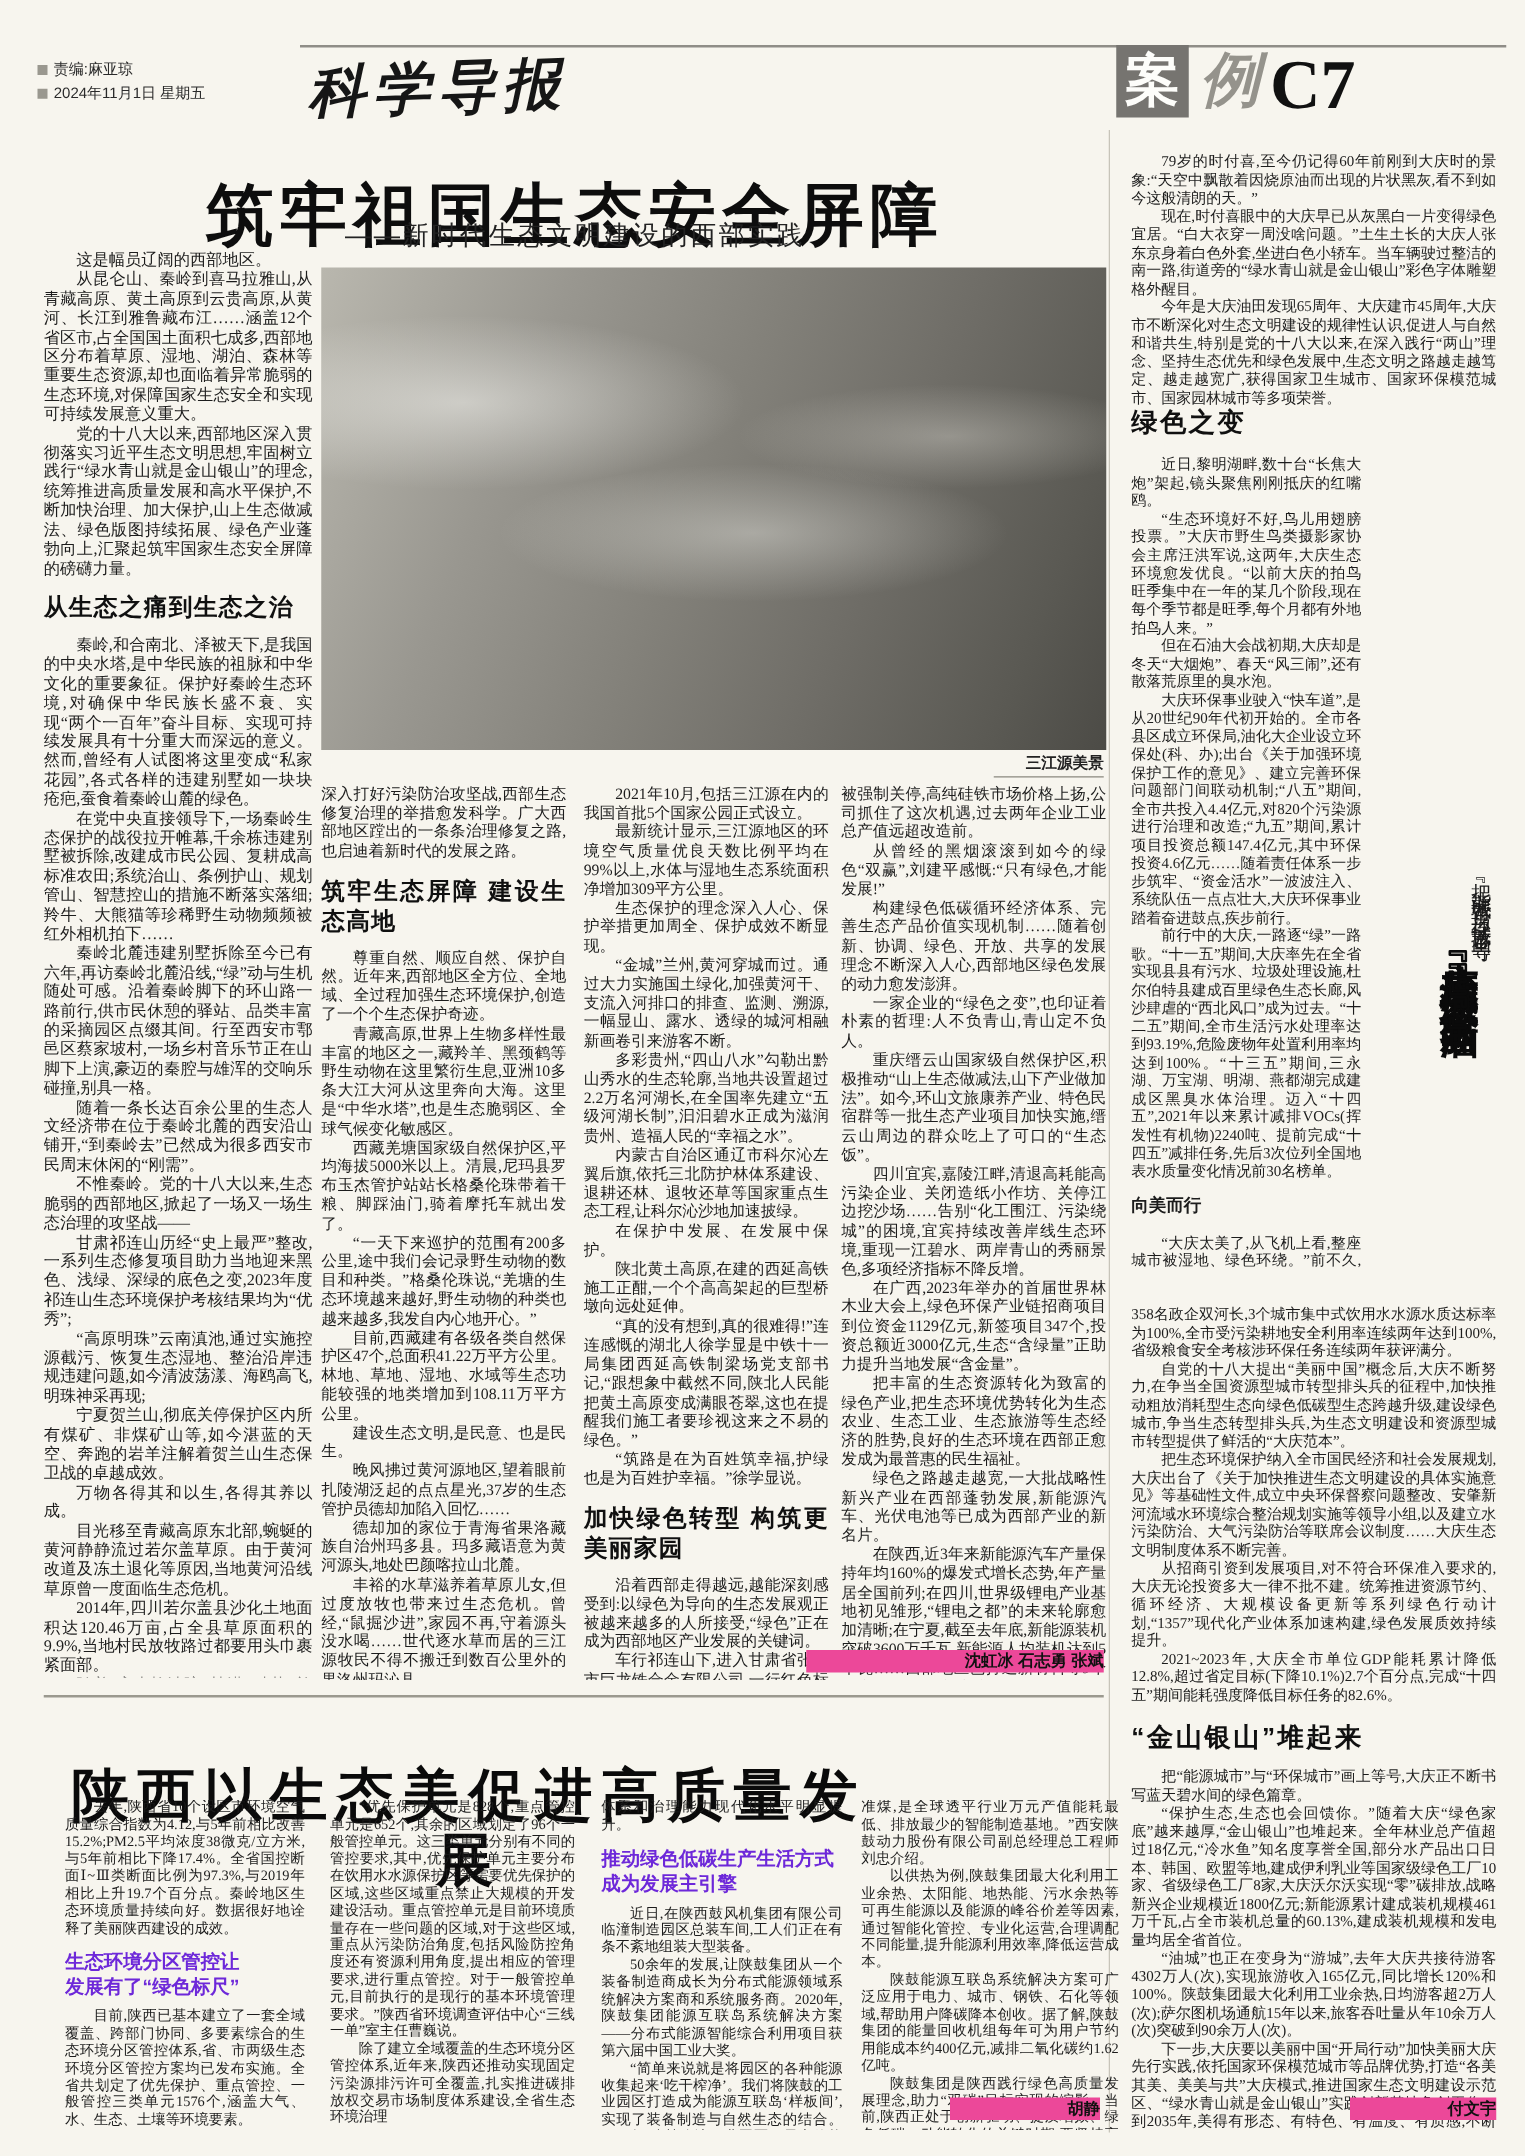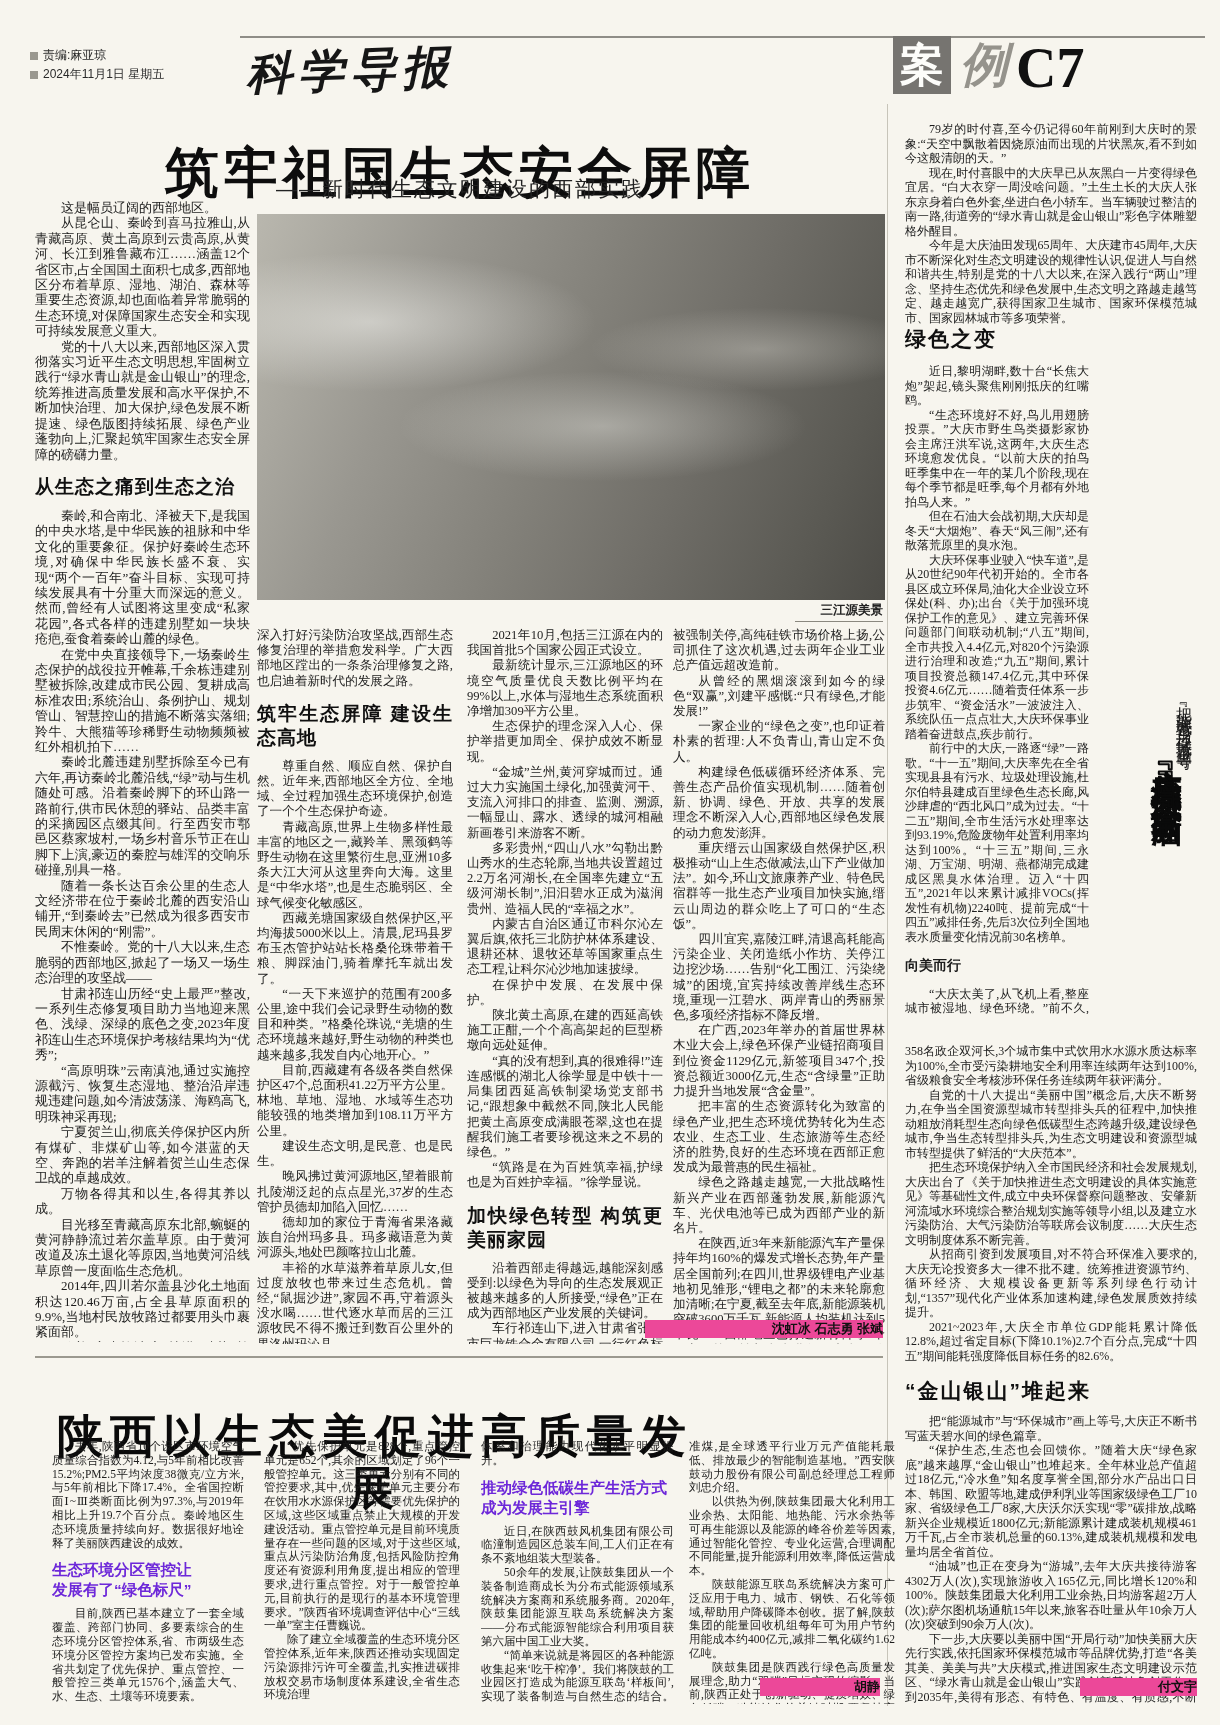--- a/index.html
+++ b/index.html
@@ -91,21 +91,21 @@
 
   <h1 class="main-title">筑牢祖国生态安全屏障</h1>
   <div class="main-sub">——新时代生态文明建设的西部实践</div>
 
   <div class="photo"></div>
   <div class="photo-caption">三江源美景</div>
 
   <div class="col" id="m-col1">
       <p class="para">这是幅员辽阔的西部地区。</p>
       <p class="para">从昆仑山、秦岭到喜马拉雅山,从青藏高原、黄土高原到云贵高原,从黄河、长江到雅鲁藏布江……涵盖12个省区市,占全国国土面积七成多,西部地区分布着草原、湿地、湖泊、森林等重要生态资源,却也面临着异常脆弱的生态环境,对保障国家生态安全和实现可持续发展意义重大。</p>
-      <p class="para">党的十八大以来,西部地区深入贯彻落实习近平生态文明思想,牢固树立践行“绿水青山就是金山银山”的理念,统筹推进高质量发展和高水平保护,不断加快治理、加大保护,绿色发展不断提速、绿色版图持续拓展、绿色产业蓬勃向上,汇聚起筑牢国家生态安全屏障的磅礴力量。</p>
+      <p class="para">党的十八大以来,西部地区深入贯彻落实习近平生态文明思想,牢固树立践行“绿水青山就是金山银山”的理念,统筹推进高质量发展和高水平保护,不断加快治理、加大保护,山上生态做减法、绿色版图持续拓展、绿色产业蓬勃向上,汇聚起筑牢国家生态安全屏障的磅礴力量。</p>
       <h3 class="sub">从生态之痛到生态之治</h3>
       <p class="para">秦岭,和合南北、泽被天下,是我国的中央水塔,是中华民族的祖脉和中华文化的重要象征。保护好秦岭生态环境,对确保中华民族长盛不衰、实现“两个一百年”奋斗目标、实现可持续发展具有十分重大而深远的意义。然而,曾经有人试图将这里变成“私家花园”,各式各样的违建别墅如一块块疮疤,蚕食着秦岭山麓的绿色。</p>
       <p class="para">在党中央直接领导下,一场秦岭生态保护的战役拉开帷幕,千余栋违建别墅被拆除,改建成市民公园、复耕成高标准农田;系统治山、条例护山、规划管山、智慧控山的措施不断落实落细;羚牛、大熊猫等珍稀野生动物频频被红外相机拍下……</p>
       <p class="para">秦岭北麓违建别墅拆除至今已有六年,再访秦岭北麓沿线,“绿”动与生机随处可感。沿着秦岭脚下的环山路一路前行,供市民休憩的驿站、品类丰富的采摘园区点缀其间。行至西安市鄠邑区蔡家坡村,一场乡村音乐节正在山脚下上演,豪迈的秦腔与雄浑的交响乐碰撞,别具一格。</p>
       <p class="para">随着一条长达百余公里的生态人文经济带在位于秦岭北麓的西安沿山铺开,“到秦岭去”已然成为很多西安市民周末休闲的“刚需”。</p>
       <p class="para">不惟秦岭。党的十八大以来,生态脆弱的西部地区,掀起了一场又一场生态治理的攻坚战——</p>
       <p class="para">甘肃祁连山历经“史上最严”整改,一系列生态修复项目助力当地迎来黑色、浅绿、深绿的底色之变,2023年度祁连山生态环境保护考核结果均为“优秀”;</p>
       <p class="para">“高原明珠”云南滇池,通过实施控源截污、恢复生态湿地、整治沿岸违规违建问题,如今清波荡漾、海鸥高飞,明珠神采再现;</p>
       <p class="para">宁夏贺兰山,彻底关停保护区内所有煤矿、非煤矿山等,如今湛蓝的天空、奔跑的岩羊注解着贺兰山生态保卫战的卓越成效。</p>
       <p class="para">万物各得其和以生,各得其养以成。</p>
@@ -137,22 +137,22 @@
       <p class="para">陕北黄土高原,在建的西延高铁施工正酣,一个个高高架起的巨型桥墩向远处延伸。</p>
       <p class="para">“真的没有想到,真的很难得!”连连感慨的湖北人徐学显是中铁十一局集团西延高铁制梁场党支部书记,“跟想象中截然不同,陕北人民能把黄土高原变成满眼苍翠,这也在提醒我们施工者要珍视这来之不易的绿色。”</p>
       <p class="para">“筑路是在为百姓筑幸福,护绿也是为百姓护幸福。”徐学显说。</p>
       <h3 class="sub">加快绿色转型 构筑更美丽家园</h3>
       <p class="para">沿着西部走得越远,越能深刻感受到:以绿色为导向的生态发展观正被越来越多的人所接受,“绿色”正在成为西部地区产业发展的关键词。</p>
       <p class="para">车行祁连山下,进入甘肃省张掖市巨龙铁合金有限公司,一行红色标语映入眼帘:绿色环保是不可碰触的底线。</p>
     </div>
   <div class="col" id="m-col4">
       <p class="noind">被强制关停,高纯硅铁市场价格上扬,公司抓住了这次机遇,过去两年企业工业总产值远超改造前。</p>
       <p class="para">从曾经的黑烟滚滚到如今的绿色“双赢”,刘建平感慨:“只有绿色,才能发展!”</p>
+      <p class="para">构建绿色低碳循环经济体系、完善生态产品价值实现机制……随着创新、协调、绿色、开放、共享的发展理念不断深入人心,西部地区绿色发展的动力愈发澎湃。</p>
       <p class="para">一家企业的“绿色之变”,也印证着朴素的哲理:人不负青山,青山定不负人。</p>
-      <p class="para">构建绿色低碳循环经济体系、完善生态产品价值实现机制……随着创新、协调、绿色、开放、共享的发展理念不断深入人心,西部地区绿色发展的动力愈发澎湃。</p>
       <p class="para">重庆缙云山国家级自然保护区,积极推动“山上生态做减法,山下产业做加法”。如今,环山文旅康养产业、特色民宿群等一批生态产业项目加快实施,缙云山周边的群众吃上了可口的“生态饭”。</p>
       <p class="para">四川宜宾,嘉陵江畔,清退高耗能高污染企业、关闭造纸小作坊、关停江边挖沙场……告别“化工围江、污染绕城”的困境,宜宾持续改善岸线生态环境,重现一江碧水、两岸青山的秀丽景色,多项经济指标不降反增。</p>
       <p class="para">在广西,2023年举办的首届世界林木业大会上,绿色环保产业链招商项目到位资金1129亿元,新签项目347个,投资总额近3000亿元,生态“含绿量”正助力提升当地发展“含金量”。</p>
       <p class="para">把丰富的生态资源转化为致富的绿色产业,把生态环境优势转化为生态农业、生态工业、生态旅游等生态经济的胜势,良好的生态环境在西部正愈发成为最普惠的民生福祉。</p>
       <p class="para">绿色之路越走越宽,一大批战略性新兴产业在西部蓬勃发展,新能源汽车、光伏电池等已成为西部产业的新名片。</p>
       <p class="para">在陕西,近3年来新能源汽车产量保持年均160%的爆发式增长态势,年产量居全国前列;在四川,世界级锂电产业基地初见雏形,“锂电之都”的未来轮廓愈加清晰;在宁夏,截至去年底,新能源装机突破3600万千瓦,新能源人均装机达到5千瓦……西部地区已打造新材料等9个国家级战略性新兴产业集群和电子信息、航空等5个国家级先进制造业集群。</p>
     </div>
   <div class="byline" id="m-byline">沈虹冰 石志勇 张斌</div>
 
   <div class="v-rule"></div>

